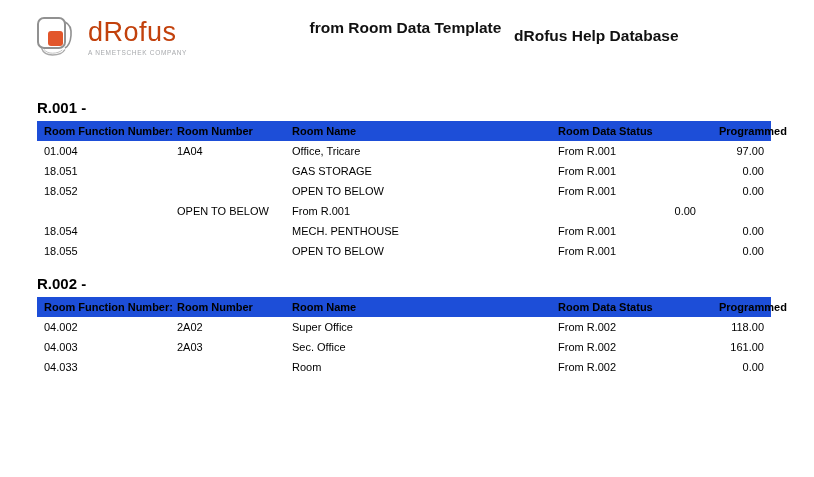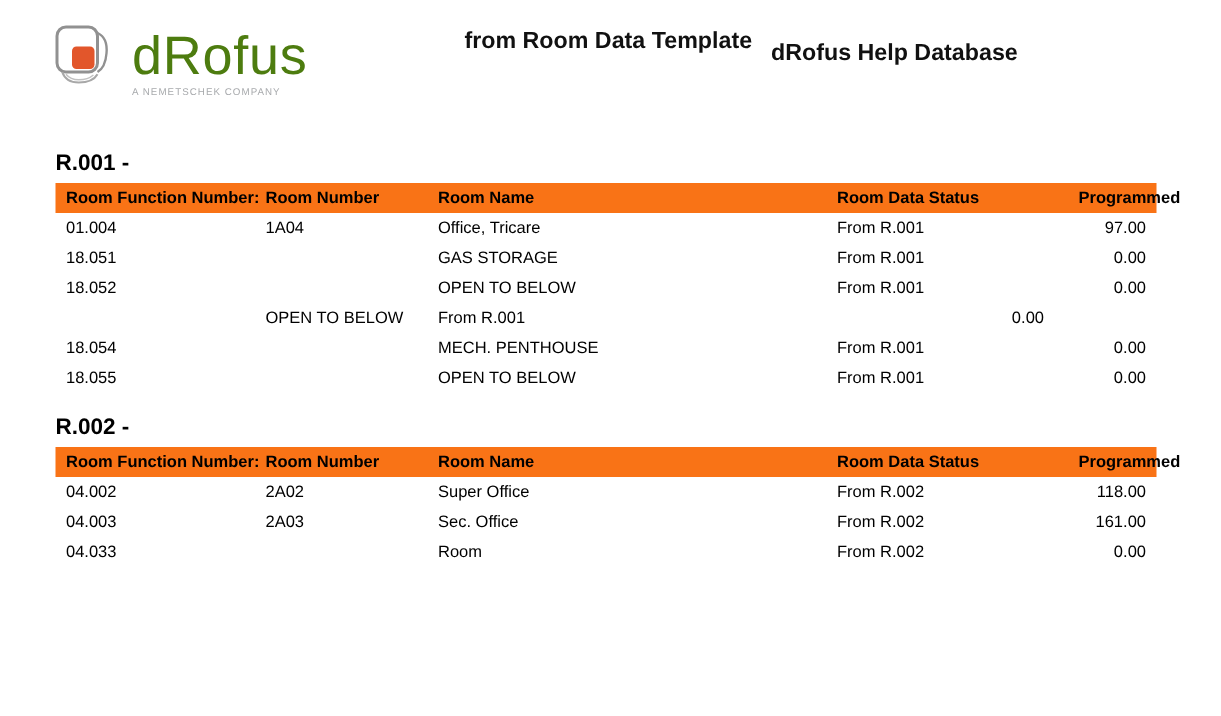--- a/index.html
+++ b/index.html
@@ -12,22 +12,22 @@
   }
   .report-header {
     display: grid;
     grid-template-columns: 262px 1fr 262px;
     align-items: start;
     padding: 14px 38px 0 35px;
   }
   .logo { display: flex; align-items: flex-start; gap: 7px; }
   .logo-icon { flex: 0 0 auto; }
   .brand {
-    font-size: 36px; font-weight: 300; line-height: 1;
-    color: #4d7c0f; letter-spacing: 0.5px; margin-top: 5px;
+    font-size: 27px; font-weight: 300; line-height: 1;
+    color: #c2410c; letter-spacing: 0.5px; margin-top: 5px;
   }
   .tagline {
     font-size: 6.5px; color: #a8aaad; letter-spacing: 0.7px; margin-top: 3px;
   }
   .report-title {
     text-align: center; font-weight: 700;
     font-size: 15.5px; line-height: 17px; margin-top: 5px;
     color: #111;
   }
   .db-title {
@@ -36,21 +36,21 @@
   }
   main { padding: 0 43px 0 37px; margin-top: 33px; }
   .section-title { font-size: 15px; font-weight: 700; margin: 0 0 5px 0; color: #000; }
   .section-gap { height: 14px; }
   .data-table { width: 734px; font-size: 11px; }
   .trow {
     display: grid;
     grid-template-columns: 133px 115px 266px 152px 68px;
     height: 20px; line-height: 20px;
   }
-  .thead { background: #f97316; font-weight: 700; }
+  .thead { background: #1d4ed8; font-weight: 700; }
   .cell { padding-left: 7px; white-space: nowrap; overflow: visible; }
   .cell.num { text-align: right; padding-right: 7px; padding-left: 16px; }
 </style>
 </head>
 <body>
 
 <div>
   <header class="report-header">
     <div class="logo">
       <span class="logo-icon">

